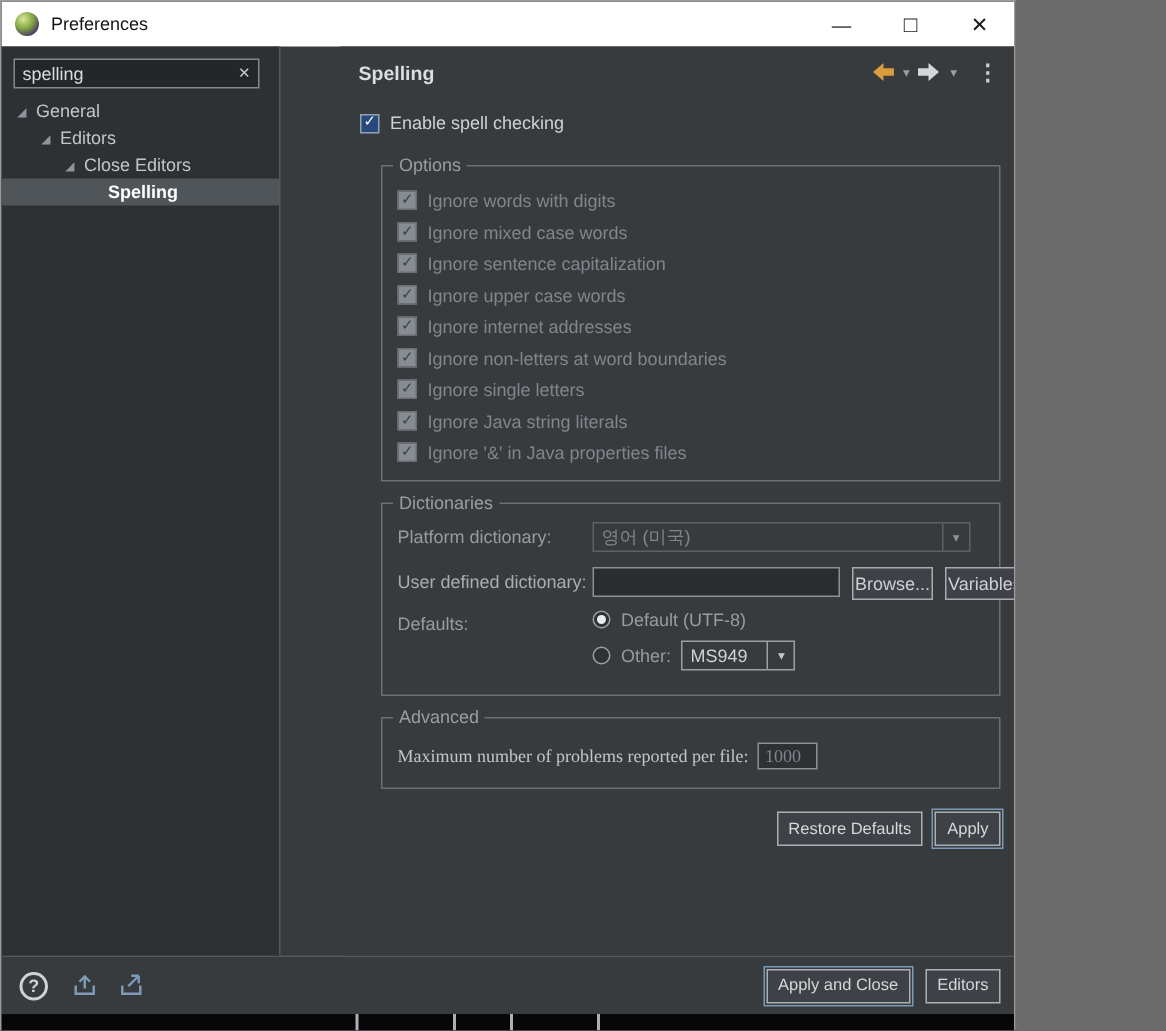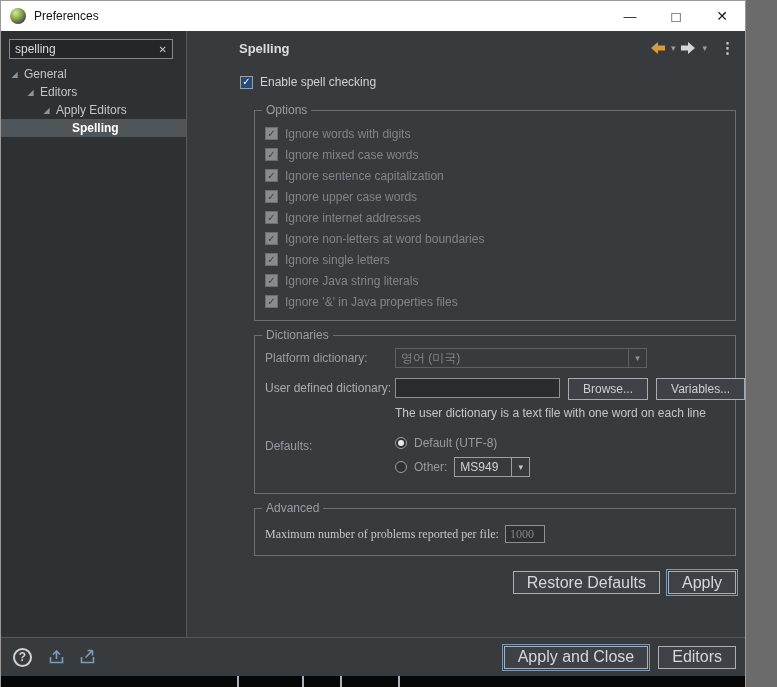--- a/index.html
+++ b/index.html
@@ -1,19 +1,19 @@
 <!DOCTYPE html>
 <html><head>
 <meta charset="utf-8">
 <style>
   * { margin:0; padding:0; box-sizing:border-box; }
   html,body { background:#6b6b6b; }
   body { font-family:"Liberation Sans", sans-serif; }
 
-  .window { position:relative; width:746px; height:687px; background:#383b3e; overflow:hidden;
+  .window { position:relative; width:677px; height:687px; background:#383b3e; overflow:hidden;
             border:1px solid #9a9a9a; border-bottom:none; }
 
   
   .titlebar { height:30px; background:#ffffff; display:flex; align-items:center; }
   .title-icon { width:16px; height:16px; margin:0 8px 0 9px; border-radius:50%;
     background: radial-gradient(circle at 35% 30%, #d8e69a 0%, #86ab44 40%, #4a3566 78%, #2c1f42 100%); }
   .title-text { font-size:12px; color:#141414; }
   .win-controls { margin-left:auto; display:flex; height:100%; }
   .win-btn { width:46px; display:flex; align-items:center; justify-content:center;
              font-size:13px; color:#1b1b1b; cursor:default; }
@@ -73,40 +73,40 @@
            display:flex; align-items:center; justify-content:center; font-size:9px; color:#8d9398; }
   .combo.enabled { border-color:#9aa0a6; }
   .combo.enabled .combo-text { color:#ced2d5; }
   .combo.enabled .combo-arrow { border-left-color:#9aa0a6; color:#c2c7cb; }
   .combo.w252 { width:252px;align-items:flex-end; }
   .combo.w74 { width:76px; }
 
   .text-input { width:252px; height:20px; background:#2a2d30; border:1px solid #8b9197;
                 color:#d7dadd; font:12px "Liberation Sans",sans-serif; padding:0 4px; outline:none; }
 
-  .small-btn { height:22px; padding:0 14px; margin-left:8px; background:#3e4246;
+  .small-btn { height:22px; padding:0 1px; margin-left:8px; background:#3e4246;
                border:1px solid #a6acb1; color:#ccd0d4; font-size:12px;
                display:inline-flex; align-items:center; cursor:default; }
 
   .dict-note { margin:0 0 16px 130px; font-size:12px; color:#c3c7ca; }
 
   .radio-col { display:flex; flex-direction:column; gap:7px; }
   .radio-row { display:flex; align-items:center; gap:7px; font-size:12px; color:#969ca1; }
   .radio { width:12px; height:12px; flex:none; border-radius:50%; border:1px solid #9aa0a6;
            background:#2f3235; position:relative; }
   .radio.sel::after { content:""; position:absolute; inset:2px; border-radius:50%; background:#e9ebed; }
 
   .adv-row { display:flex; align-items:center; height:26px; font-size:12px; color:#c3c7ca;font-family:Liberation Serif, serif; }
   .num-field { width:40px; height:18px; margin-left:6px; background:#2e3134;
                border:1px solid #8b9197; color:#80868c; font-size:12px;
                display:inline-flex; align-items:center; padding:0 4px; }
 
   .apply-row { display:flex; justify-content:flex-end; gap:8px; margin-top:15px; padding-right:0; }
-  .btn { height:23px; padding:0 13px; background:#3e4246; border:1px solid #a9afb4;
-         color:#d4d8db; font-size:16px; display:inline-flex; align-items:center;
+  .btn { height:23px; padding:0 7px; background:#3e4246; border:1px solid #a9afb4;
+         color:#d4d8db; font-size:11px; display:inline-flex; align-items:center;
          justify-content:center; cursor:default; }
   .btn.default { box-shadow:0 0 0 1px #383b3e, 0 0 0 2px #7d99b8; }
 
   
   .footer { height:39px; border-top:1px solid #55595d; background:#383b3e;
             display:flex; align-items:center; padding:0 9px 0 12px; }
   .help-circle { width:19px; height:19px; border-radius:50%; border:2px solid #ced3d7;
                  color:#ced3d7; display:flex; align-items:center; justify-content:center;
                  font-size:12px; font-weight:bold; }
   .footer-icons { display:flex; align-items:center; gap:12px; margin-left:16px; }
@@ -148,21 +148,21 @@
         <div class="tree-row indent-0">
           <span class="twisty">◢</span>
           <span>General</span>
         </div>
         <div class="tree-row indent-1">
           <span class="twisty">◢</span>
           <span>Editors</span>
         </div>
         <div class="tree-row indent-2">
           <span class="twisty">◢</span>
-          <span>Apply Editors</span>
+          <span>Close Editors</span>
         </div>
         <div class="tree-row indent-3 selected">
           <span class="twisty"></span>
           <span>Spelling</span>
         </div>
       </div>
     </div>
 
     <div class="main">
       <div class="main-header">
@@ -238,21 +238,20 @@
             </div>
           </div>
 
           <div class="dict-row" style="margin-bottom:6px;">
             <span class="dict-label" style="color:#a7adb2;">User defined dictionary:</span>
             <input class="text-input" value="" style="">
             <button class="small-btn">Browse...</button>
             <button class="small-btn">Variables...</button>
           </div>
 
-          <div class="dict-note">The user dictionary is a text file with one word on each line</div>
 
           <div class="dict-row" style="margin-bottom:8px;">
             <span class="dict-label">Defaults:</span>
             <div class="radio-col">
               <div class="radio-row">
                 <span class="radio sel"></span>
                 <span>Default (UTF-8)</span>
               </div>
               <div class="radio-row">
                 <span class="radio"></span>

